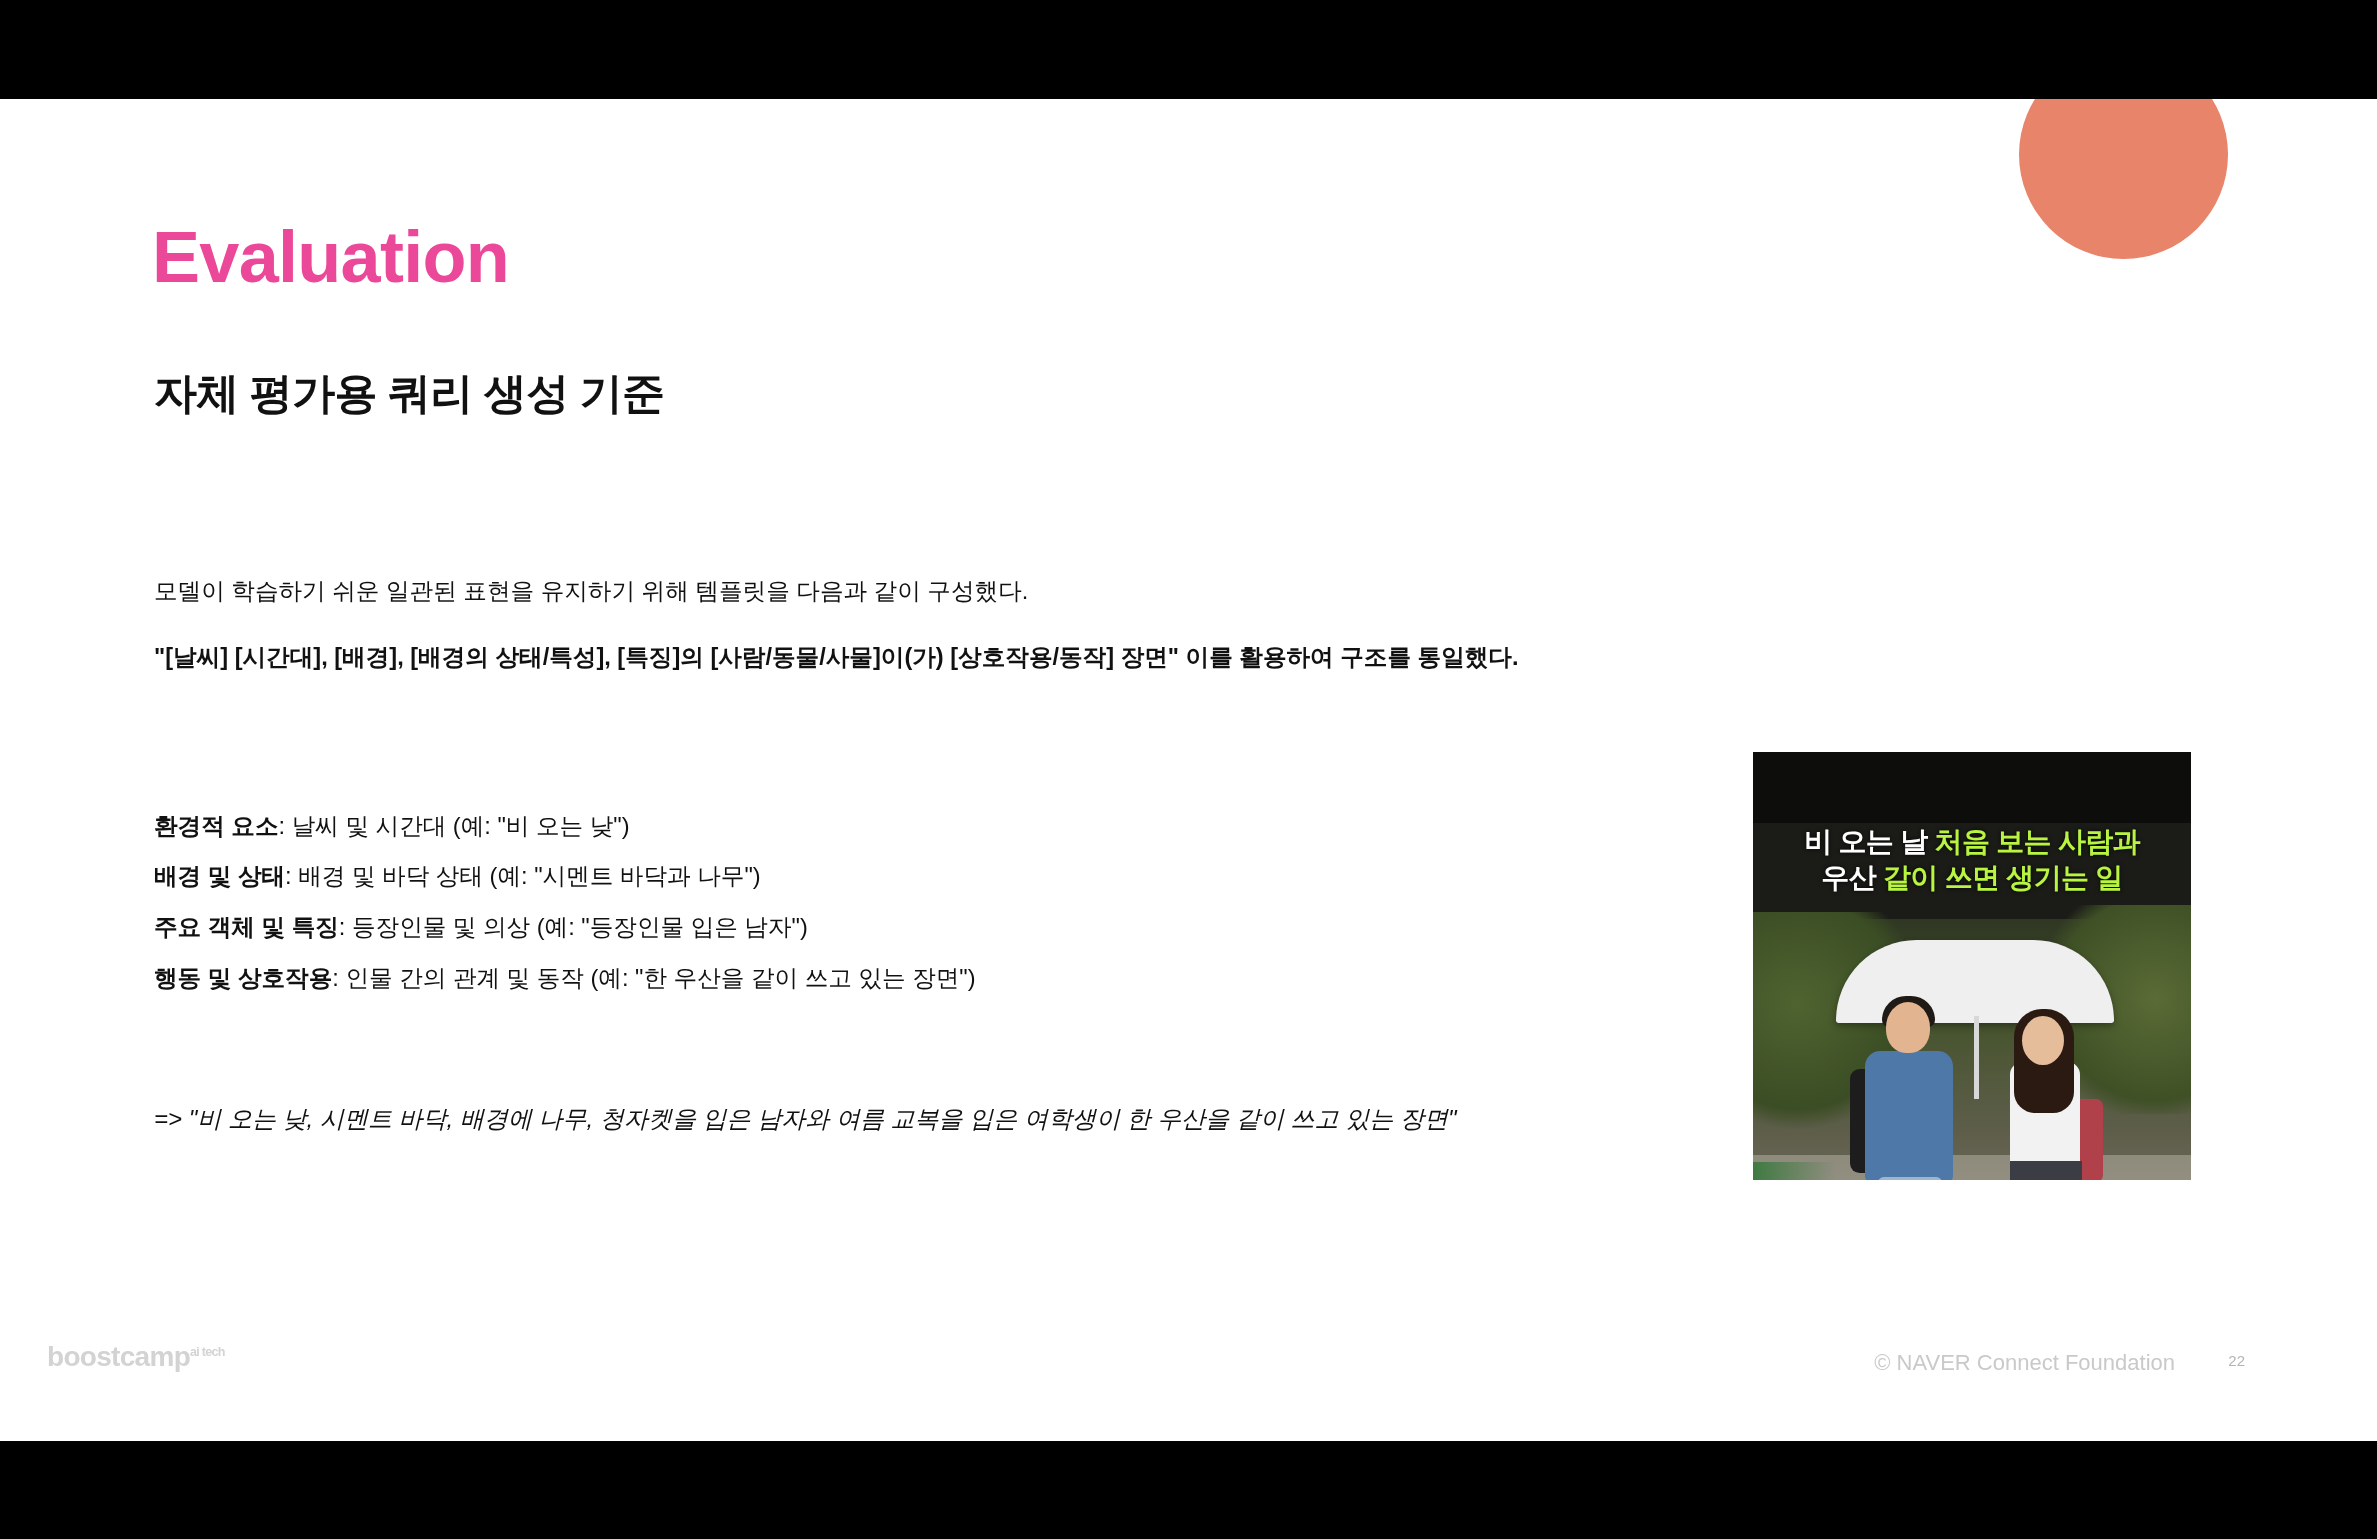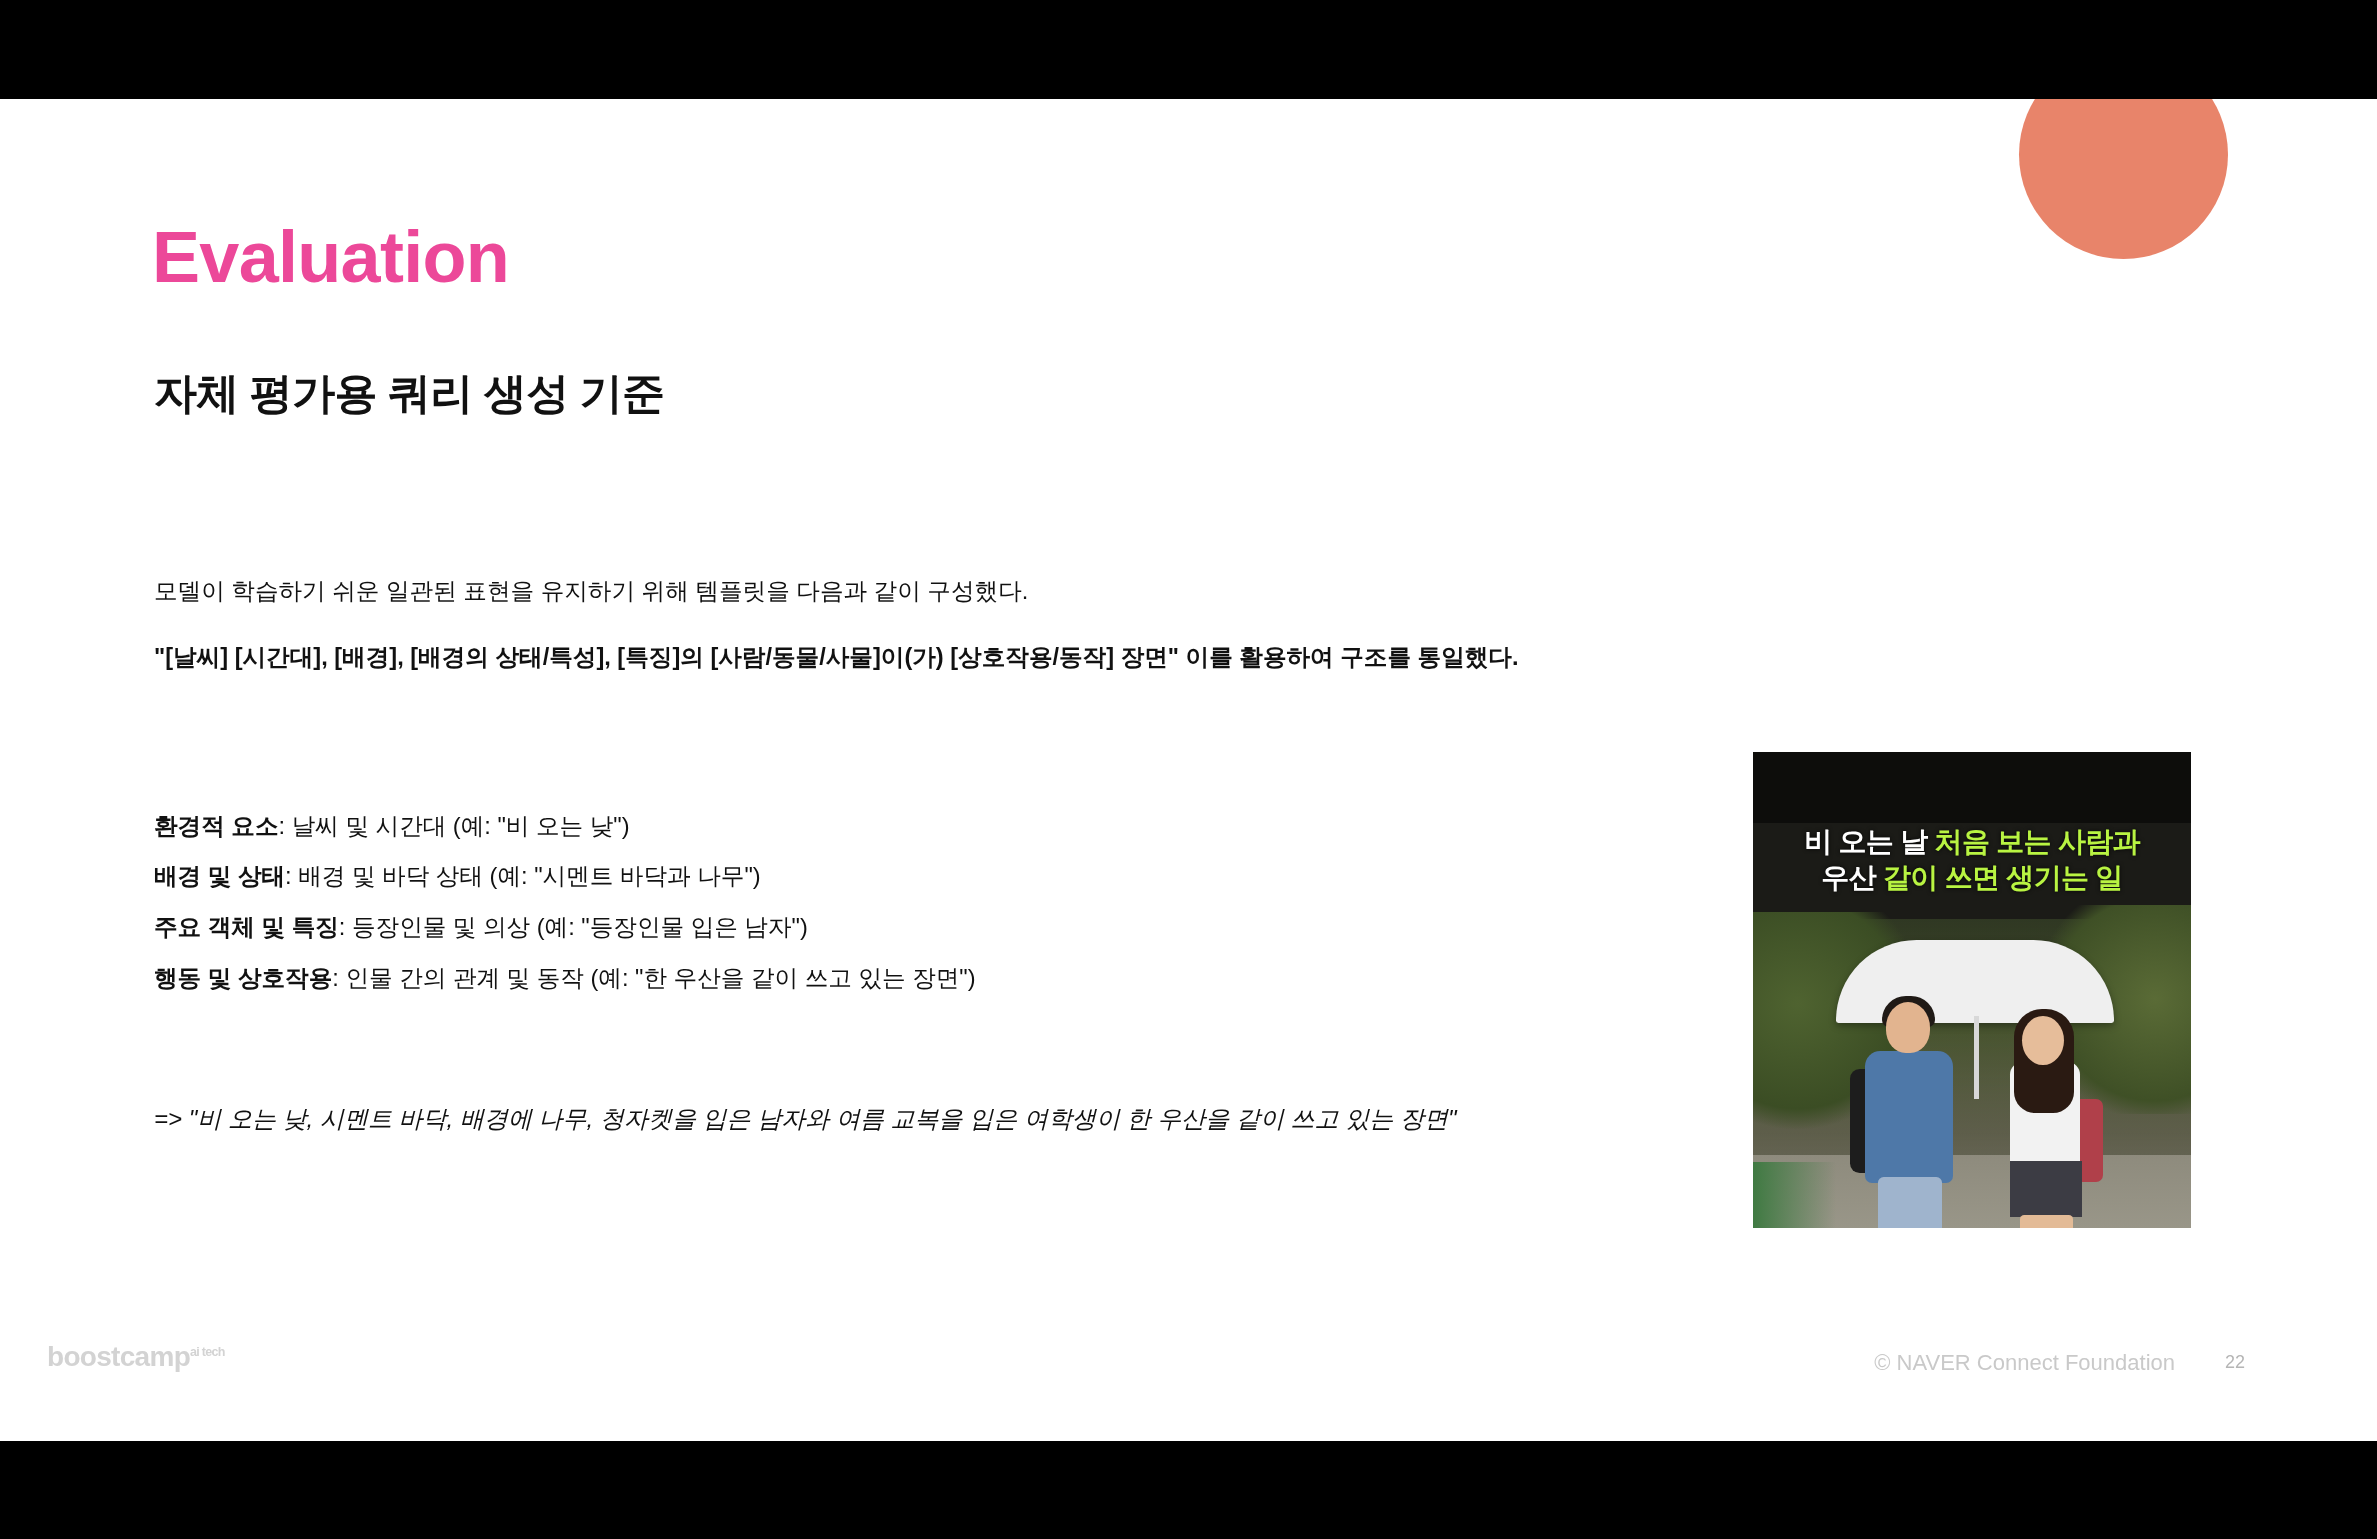--- a/index.html
+++ b/index.html
@@ -101,21 +101,21 @@
     color: #111111;
     line-height: 1.6;
   }
 
   
   #sample-image {
     position: absolute;
     left: 1753px;
     top: 653px;
     width: 438px;
-    height: 476px;
+    height: 428px;
     background: #1b1b17;
     overflow: hidden;
   }
   #img-topbar {
     position: absolute;
     left: 0; top: 0;
     width: 100%;
     height: 71px;
     background: #0d0d0b;
   }
@@ -256,21 +256,21 @@
     position: absolute;
     right: 202px;
     top: 1251px;
     font-size: 22px;
     color: #c9c9c9;
   }
   #footer-page {
     position: absolute;
     right: 132px;
     top: 1253px;
-    font-size: 18px;
+    font-size: 15px;
     color: #b5b5b5;
     margin-left: 37px;
   }
 </style>
 </head>
 <body>
 
 <div id="slide-frame">
   <div id="slide">
 

